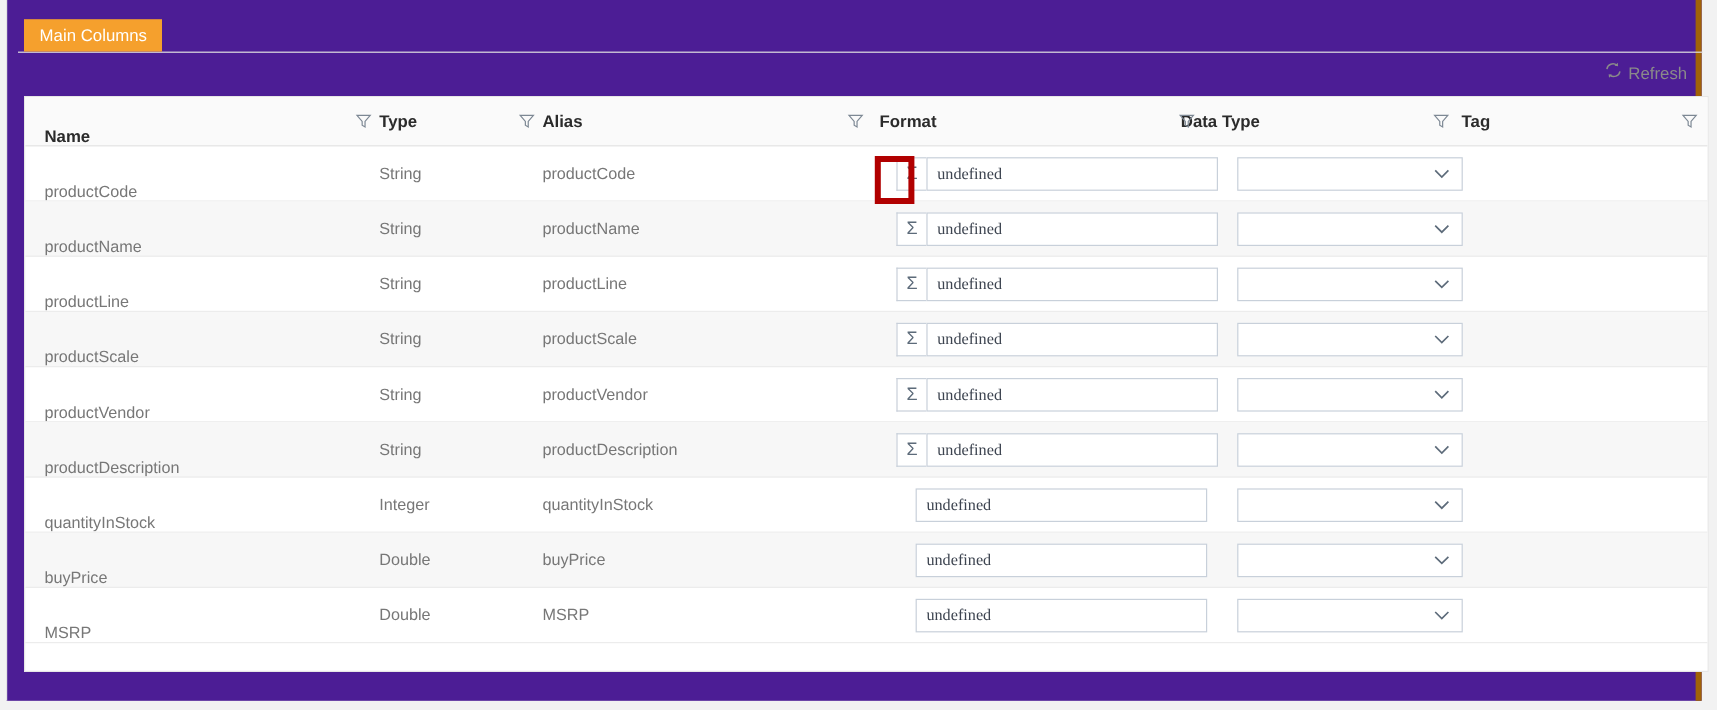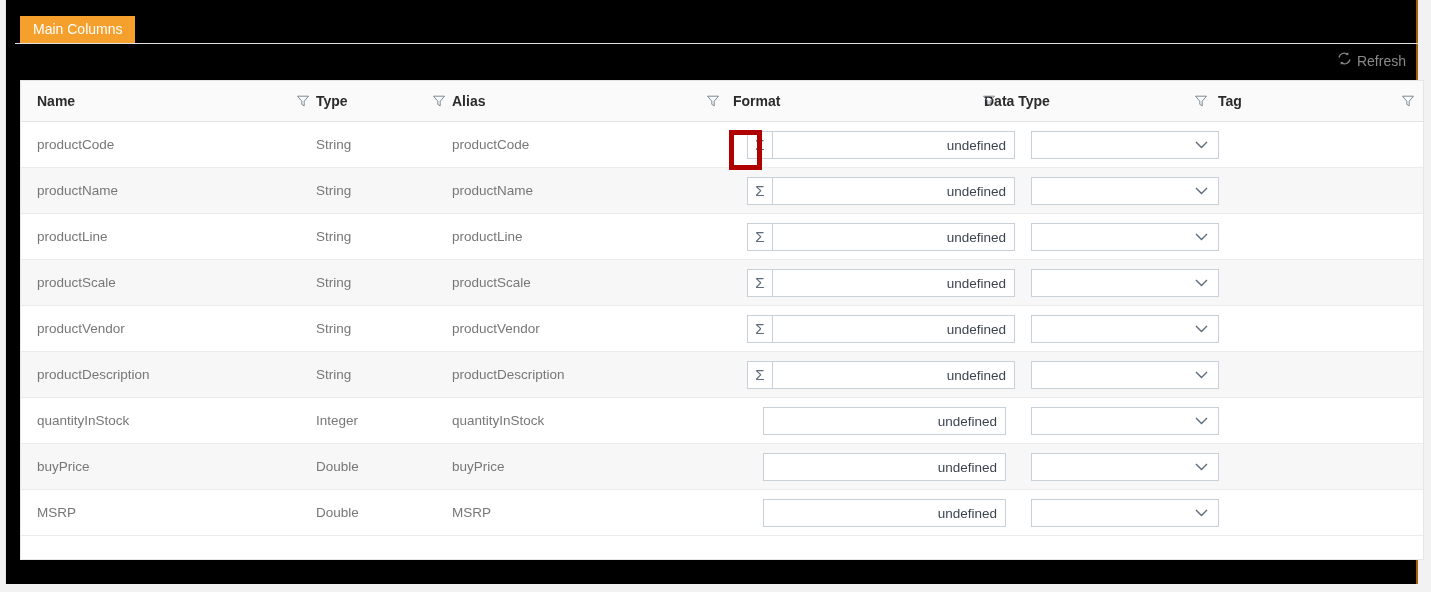--- a/index.html
+++ b/index.html
@@ -21,23 +21,23 @@
   #app {
     position: absolute;
     left: 0; top: 0;
     width: 1431px; height: 592px;
     background: #f2f2f2;
   }
   #content-pane {
     position: absolute;
     left: 5px; top: 0px;
     width: 1413px; height: 584px;
-    background: #000000;
+    background: #4c1d95;
     border-left: 1px solid #e3e3e3;
-    border-right: 2px solid #a16207;
+    border-right: 5px solid #a16207;
     box-sizing: border-box;
   }
 
   
   #tab-strip {
     position: absolute;
     left: 9px; top: 16px;
     width: 1404px; height: 28px;
     border-bottom: 1px solid #e0e0e0;
     box-sizing: border-box;
@@ -123,21 +123,21 @@
 
   .filter-icon {
     position: absolute;
     top: 13px;
     width: 14px; height: 14px;
     cursor: pointer;
   }
   .filter-icon svg { display: block; }
 
   
-  .c-name   { left: 16px;  width: 260px; }
+  .c-name   { left: 16px;  width: 260px; align-items: flex-end; }
   .c-type   { left: 295px; width: 120px; }
   .c-alias  { left: 431px; width: 260px; }
   .c-format { left: 712px; width: 260px; }
   .c-dtype  { left: 963px; width: 200px; }
   .c-tag    { left: 1197px; width: 180px; }
 
   .f-name   { left: 275px; }
   .f-type   { left: 411px; }
   .f-alias  { left: 685px; }
   .f-format { left: 961px; }
@@ -163,25 +163,24 @@
     text-align: center;
     cursor: pointer;
     box-sizing: border-box;
   }
   .fmt-input {
     width: 243px;
     border: 1px solid #c8d0da;
     background: #ffffff;
     color: #3d4450;
     font-size: 13.5px;
-    font-family: Liberation Sans, sans-serif;
+    font-family: Liberation Serif, serif;
     padding: 0 8px;
     box-sizing: border-box;
     outline: none;
-    text-align: right;
   }
   .fmt-wrap.no-sigma { left: 742px; }
 
   
   .dtype-select {
     position: absolute;
     left: 1010px; top: 9px;
     width: 188px; height: 28px;
     border: 1px solid #c8d0da;
     background: #ffffff;

